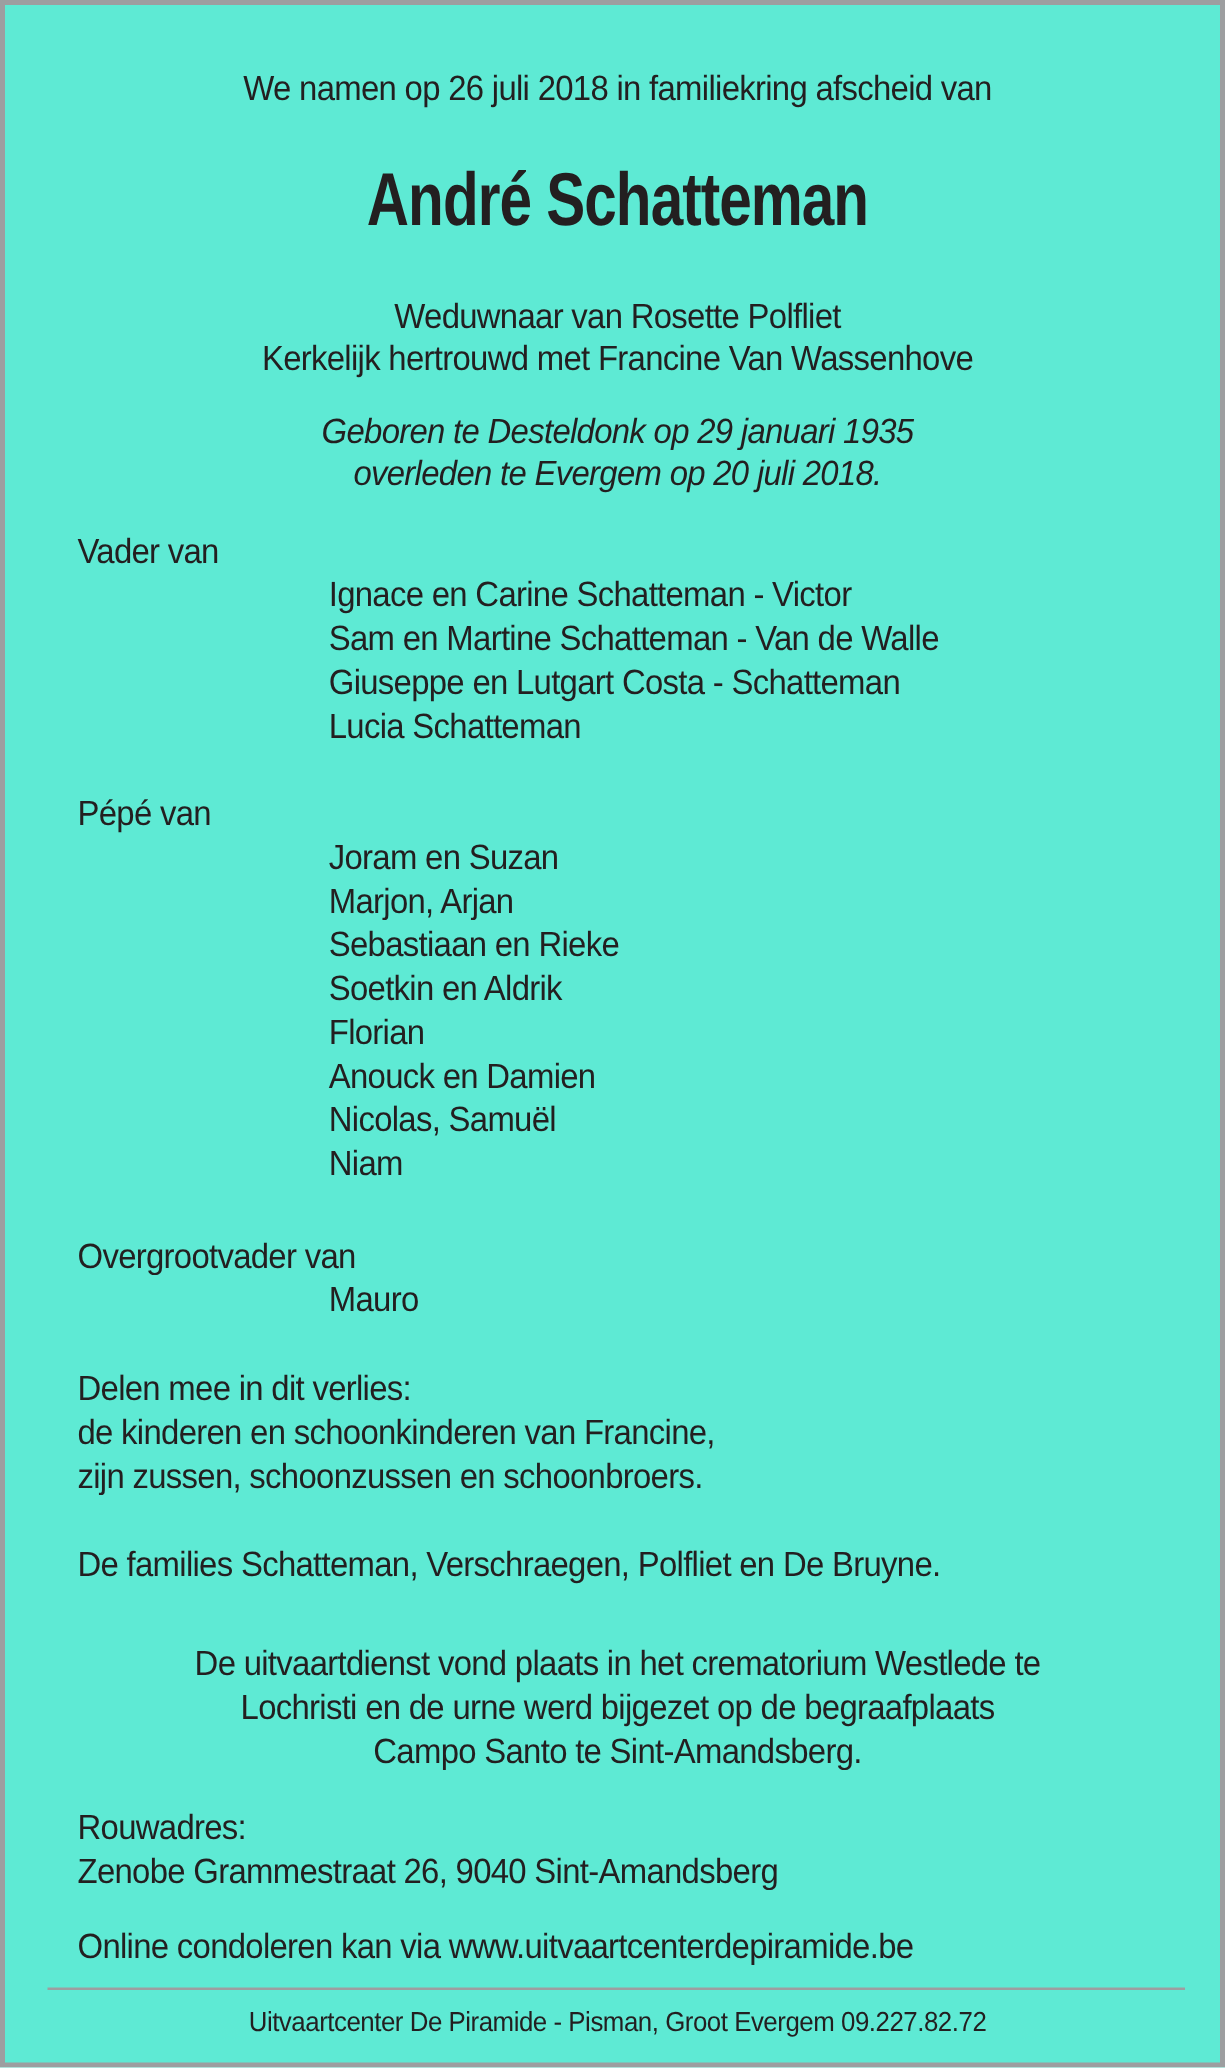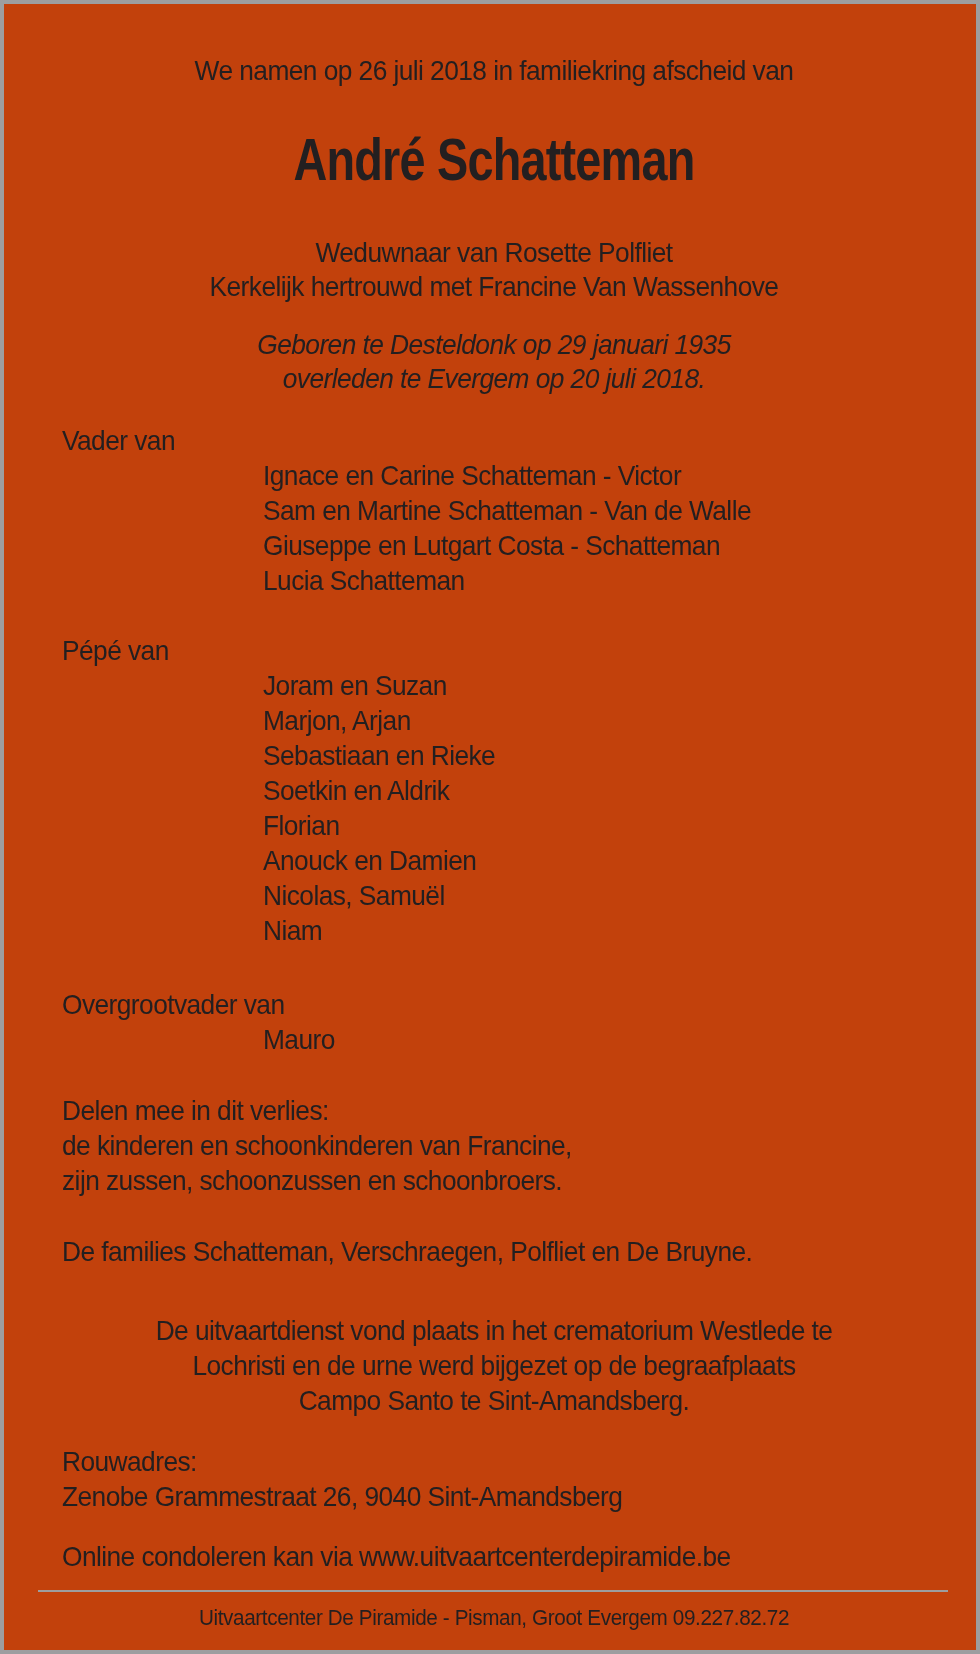--- a/index.html
+++ b/index.html
@@ -14,21 +14,21 @@
       overflow: hidden;
       font-family: "Liberation Sans", sans-serif;
       color: #231f20;
     }
     .frame {
       position: absolute;
       left: 0; top: 0;
       width: 980px; height: 1654px;
       box-sizing: border-box;
       border: 4px solid #9d9ea0;
-      background: #c2410c;
+      background: #5eead4;
     }
     .line {
       position: absolute;
       white-space: nowrap;
       font-size: 28px;
       line-height: 34px;
       letter-spacing: -0.6px;
       transform: scaleX(0.94);
       transform-origin: left center;
     }

